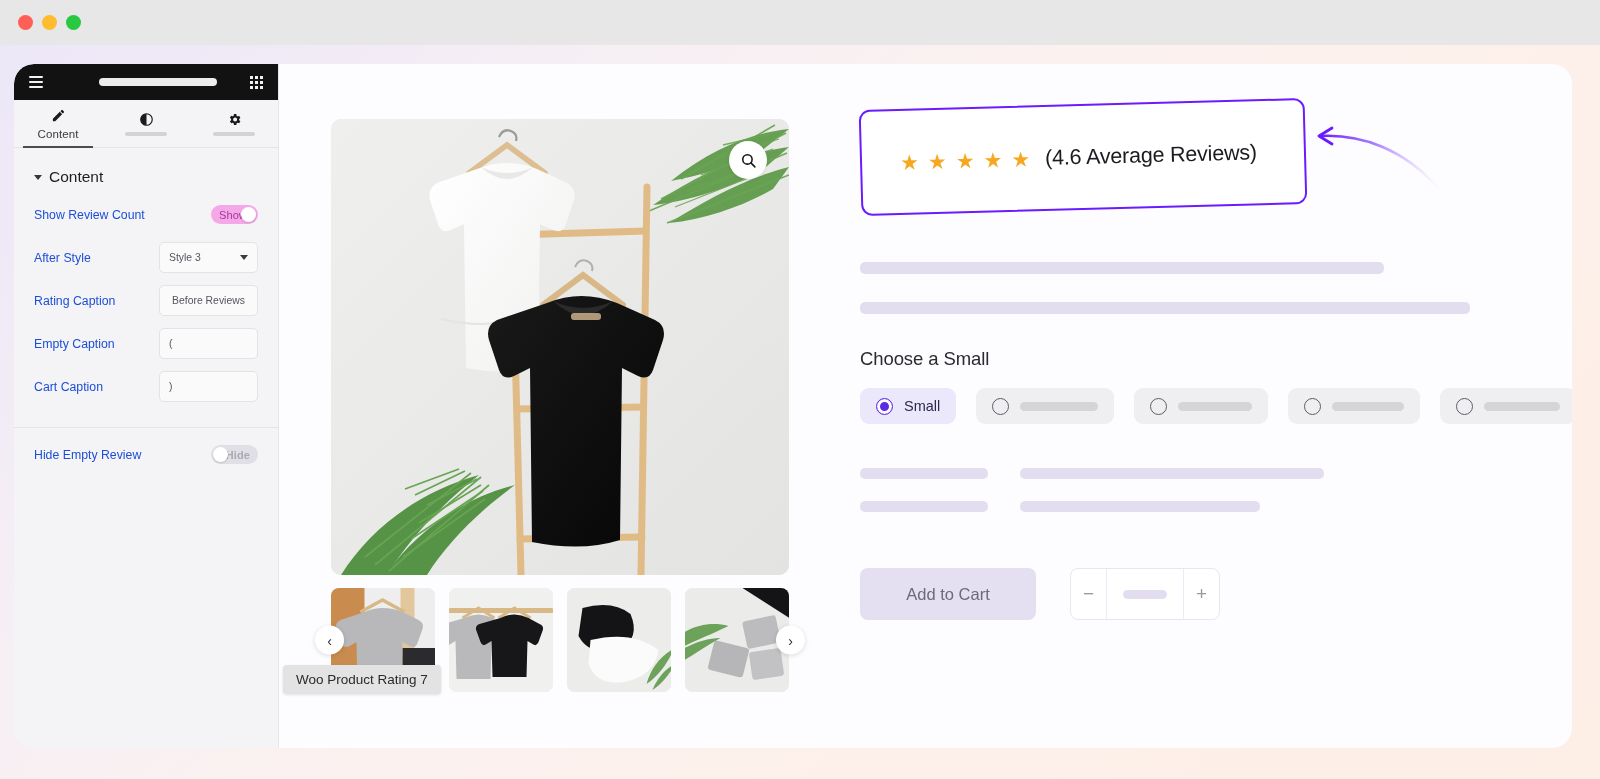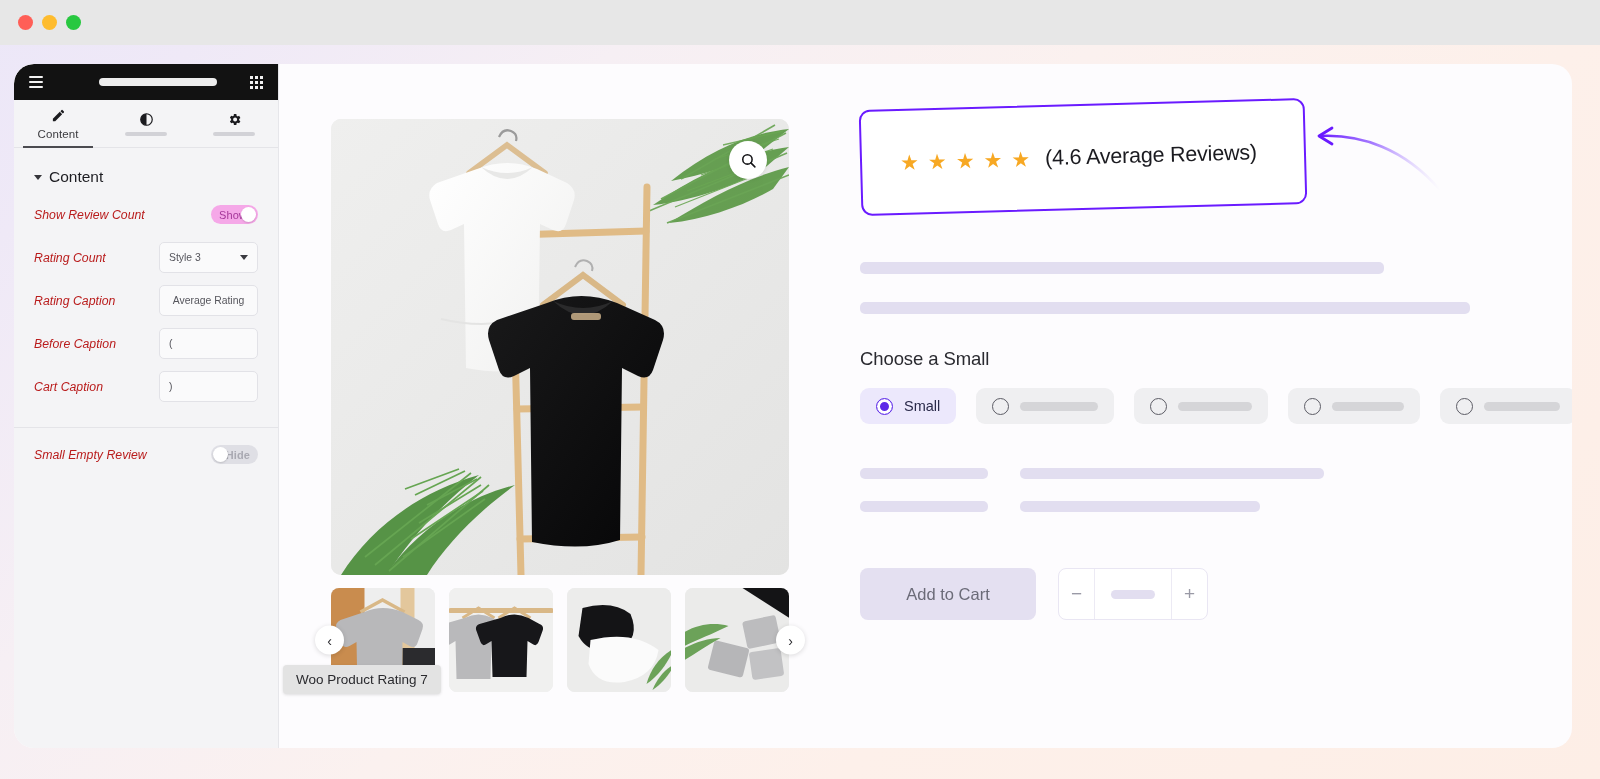--- a/index.html
+++ b/index.html
@@ -138,21 +138,21 @@
 
   
   .sb-row {
     display: flex;
     align-items: center;
     justify-content: space-between;
     padding: 0 20px;
     height: 41px;
     margin-top: 2px;
   }
-  .sb-row .row-label { font-size: 12.3px; color: #b91c1c; font-style: italic; }
+  .sb-row .row-label { font-size: 12.3px; color: #1d4ed8; }
 
   
   .toggle {
     width: 47px; height: 19px;
     border-radius: 12px;
     position: relative;
     display: flex;
     align-items: center;
     cursor: pointer;
   }
@@ -368,21 +368,21 @@
   .size-pill .size-skel { height: 9px; border-radius: 5px; background: #d5d5d8; }
 
   
   #skel-grid { margin: 44px 0 0 16px; }
   #skel-grid .srow { display: flex; align-items: center; }
   #skel-grid .srow + .srow { margin-top: 22px; }
   #skel-grid .left  { width: 128px; height: 11px; }
   #skel-grid .right { height: 11px; margin-left: 32px; }
 
   
-  #cart-row { display: flex; align-items: center; gap: 22px; margin: 56px 0 0 16px; }
+  #cart-row { display: flex; align-items: center; gap: 34px; margin: 56px 0 0 16px; }
   #add-cart {
     width: 176px; height: 52px;
     background: #e4e0f1;
     border-radius: 8px;
     display: flex;
     align-items: center;
     justify-content: center;
     font-size: 16.5px;
     color: #6b6b78;
     cursor: pointer;
@@ -484,46 +484,46 @@
 
       <div class="sb-row">
         <span class="row-label">Show Review Count</span>
         <span class="toggle on">
           <span class="t-text">Show</span>
           <span class="knob"></span>
         </span>
       </div>
 
       <div class="sb-row">
-        <span class="row-label">Rating Count</span>
+        <span class="row-label">After Style</span>
         <span class="sb-field select">
           <span>Style 3</span>
           <span class="sel-caret"></span>
         </span>
       </div>
 
       <div class="sb-row">
         <span class="row-label">Rating Caption</span>
-        <span class="sb-field centered">Average Rating</span>
+        <span class="sb-field centered">Before Reviews</span>
       </div>
 
       <div class="sb-row">
-        <span class="row-label">Before Caption</span>
+        <span class="row-label">Empty Caption</span>
         <span class="sb-field">(</span>
       </div>
 
       <div class="sb-row">
         <span class="row-label">Cart Caption</span>
         <span class="sb-field">)</span>
       </div>
 
       <div id="sb-divider"></div>
 
       <div class="sb-row">
-        <span class="row-label">Small Empty Review</span>
+        <span class="row-label">Hide Empty Review</span>
         <span class="toggle off">
           <span class="t-text">Hide</span>
           <span class="knob"></span>
         </span>
       </div>
 
     </div>
 
     <div id="main">
 

